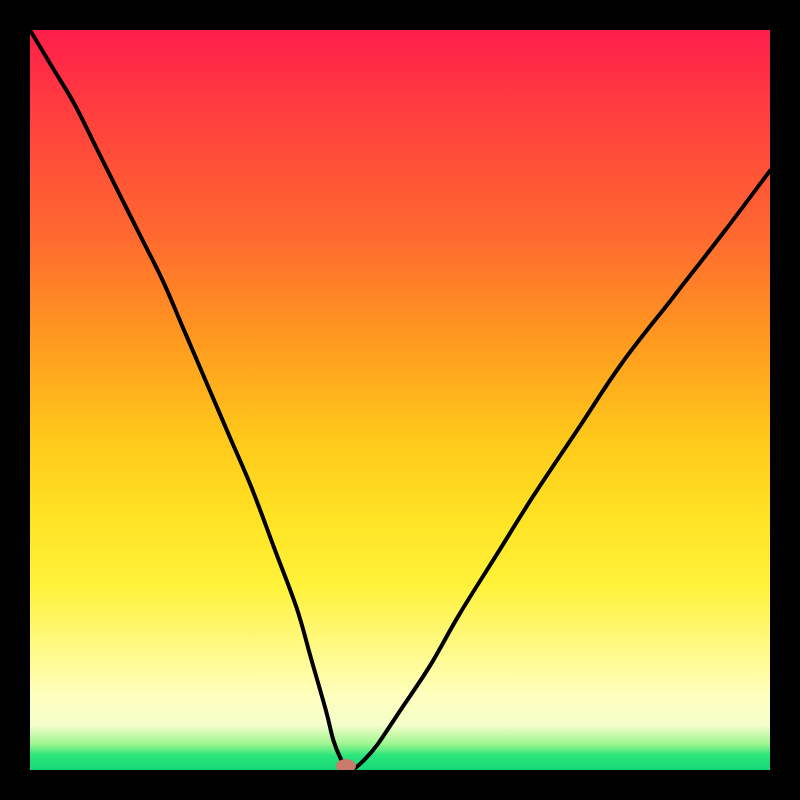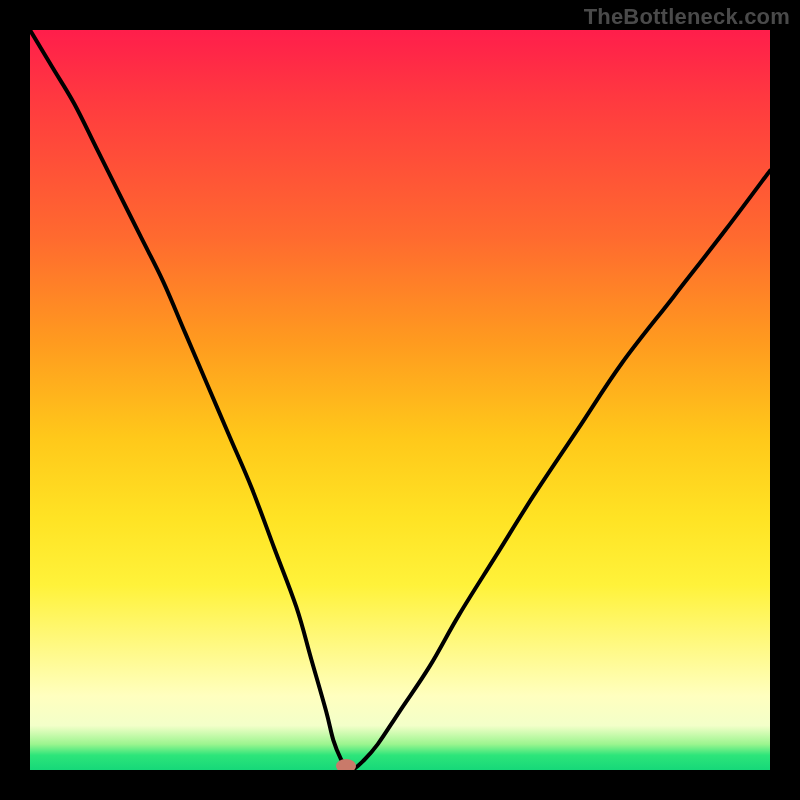--- a/index.html
+++ b/index.html
@@ -68,21 +68,20 @@
     border-radius: 50% / 50%;
     background: #c97a6a;
     transform: translate(-50%, -50%);
     z-index: 3;
   }
 </style>
 </head>
 <body>
 
 <div class="frame">
-  <div class="watermark">TheBottleneck.com</div>
 
   <div class="plot-area">
     <div class="gradient"></div>
 
     <svg class="curve" viewBox="0 0 740 740" preserveAspectRatio="none">
       <path d="M 0.00 0.00 C 4.00 6.66, 14.21 23.68, 22.20 37.00 C 30.19 50.32, 36.41 59.35, 44.40 74.00 C 52.39 88.65, 58.61 102.42, 66.60 118.40 C 74.59 134.38, 80.81 146.82, 88.80 162.80 C 96.79 178.78, 103.01 191.22, 111.00 207.20 C 118.99 223.18, 125.21 234.28, 133.20 251.60 C 141.19 268.92, 147.41 284.75, 155.40 303.40 C 163.39 322.05, 169.61 336.55, 177.60 355.20 C 185.59 373.85, 191.81 388.35, 199.80 407.00 C 207.79 425.65, 214.01 438.82, 222.00 458.80 C 229.99 478.78, 236.21 496.69, 244.20 518.00 C 252.19 539.31, 259.74 557.22, 266.40 577.20 C 273.06 597.18, 275.87 610.35, 281.20 629.00 C 286.53 647.65, 292.00 666.15, 296.00 680.80 C 300.00 695.45, 300.74 701.74, 303.40 710.40 C 306.06 719.06, 308.54 724.24, 310.80 728.90 C 313.06 733.56, 313.98 734.30, 315.98 736.30 C 317.98 738.30, 318.84 740.93, 321.90 740.00 C 324.96 739.07, 328.34 735.78, 333.00 731.12 C 337.66 726.46, 341.14 723.16, 347.80 714.10 C 354.46 705.04, 360.68 694.79, 370.00 680.80 C 379.32 666.81, 388.94 653.72, 399.60 636.40 C 410.26 619.08, 417.21 604.58, 429.20 584.60 C 441.19 564.62, 452.88 546.71, 466.20 525.40 C 479.52 504.09, 488.55 488.84, 503.20 466.20 C 517.85 443.56, 531.62 423.58, 547.60 399.60 C 563.58 375.62, 574.68 356.98, 592.00 333.00 C 609.32 309.02, 625.15 290.38, 643.80 266.40 C 662.45 242.42, 678.28 222.44, 695.60 199.80 C 712.92 177.16, 732.01 151.26, 740.00 140.60" fill="none" stroke="#000000" stroke-width="4" stroke-linecap="round" stroke-linejoin="round"></path>
     </svg>
 
     <div class="marker" style="left: 315.98px; top: 736.3px; background: rgb(201, 122, 106);"></div>
   </div>

